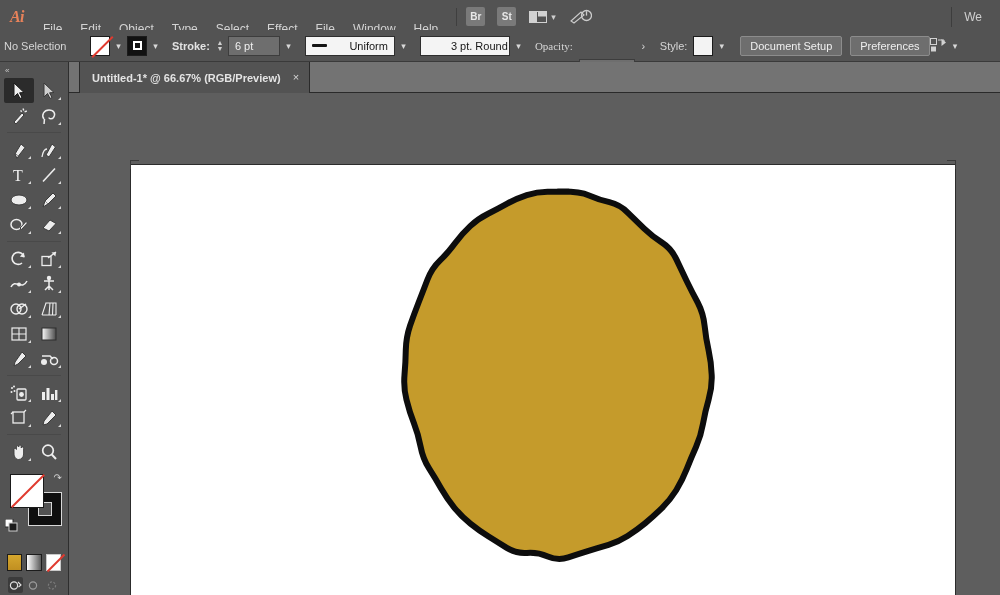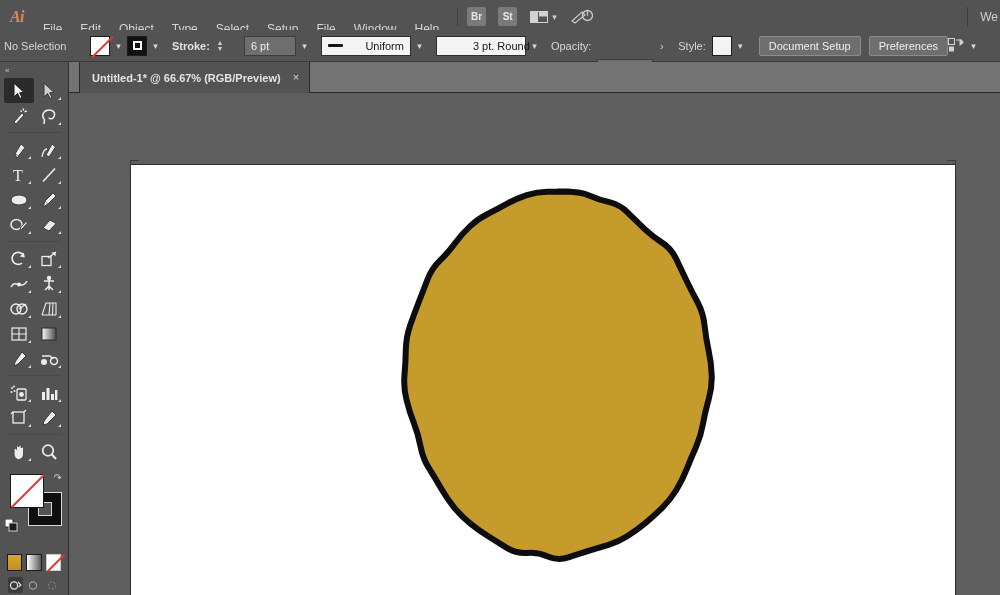--- a/index.html
+++ b/index.html
@@ -31,21 +31,21 @@
     width:19px; height:19px; background:#7a7a7a; border-radius:2px;
     display:flex;align-items:center;justify-content:center;
     color:#e8e8e8; font-size:10px; font-weight:bold; margin-right:12px;
   }
   .mb-arrange{
     width:20px;height:14px;display:flex;align-items:center;justify-content:center;margin-right:3px;
   }
   .chev{ color:#cfcfcf; font-size:9px; }
   .mb-spacer{ flex:1; }
   .mb-right{
-    color:#d0d0d0; font-size:12px; padding-right:2px;
+    color:#d0d0d0; font-size:12px; padding-right:18px;
     overflow:hidden; white-space:nowrap;
   }
   .mb-divider-v{ width:1px;height:20px;background:#3d3d3d; margin-right:12px; }
 
   
   .controlbar{
     position:absolute; left:0; top:30px; width:1000px; height:32px;
     background:#535353; border-bottom:1px solid #3a3a3a;
     display:flex; align-items:center; padding-left:4px; gap:0px;
   }
@@ -192,21 +192,21 @@
 <div id="app">
 
   <div class="menubar">
     <div class="ai-logo">Ai</div>
 
     <div class="menu-item">File</div>
     <div class="menu-item">Edit</div>
     <div class="menu-item">Object</div>
     <div class="menu-item">Type</div>
     <div class="menu-item">Select</div>
-    <div class="menu-item">Setup</div>
+    <div class="menu-item">Effect</div>
     <div class="menu-item">File</div>
     <div class="menu-item">Window</div>
     <div class="menu-item">Help</div>
 
     <div class="mb-sep"></div>
 
     <div class="mb-box">Br</div>
     <div class="mb-box">St</div>
 
     <div class="mb-arrange">
@@ -241,36 +241,36 @@
     <div class="sw-stroke">
         <i></i>
       </div>
     <div class="ddbtn" style="margin-right:8px;">▾</div>
 
     <div class="cb-bold" style="margin-right:5px;">Stroke:</div>
     <div class="spin">
         <span>▲</span>
         <span>▼</span>
       </div>
-    <div class="field" style="width:52px;margin-left:19px;">6 pt</div>
+    <div class="field" style="width:52px;margin-left:3px;">6 pt</div>
     <div class="ddbtn" style="margin-right:8px;">▾</div>
 
     <div class="field-lt" style="width:90px;">
       <span class="profline"></span>
       <span>Uniform</span>
     </div>
     <div class="ddbtn" style="margin-right:8px;">▾</div>
 
     <div class="field-lt" style="width:90px;justify-content:flex-start;padding-left:8px;">
       <span class="brushdot"></span>
-      <span style="margin-left:6px;">3 pt. Round</span>
+      <span style="">3 pt. Round</span>
     </div>
     <div class="ddbtn" style="margin-right:8px;">▾</div>
 
-    <div class="cb-label" style="margin-right:6px;">Opacity:</div>
+    <div class="cb-label" style="margin-right:6px;font-family:Liberation Serif, serif;">Opacity:</div>
     <div class="field" style="width:56px;margin-top:46px;">100%</div>
     <div class="ddbtn arrow-r" style="margin-right:8px;">›</div>
 
     <div class="cb-label" style="margin-right:6px;">Style:</div>
     <div class="sw-white"></div>
     <div class="ddbtn" style="margin-right:10px;">▾</div>
 
     <div class="btn" style="margin-right:8px;">Document Setup</div>
     <div class="btn" style="">Preferences</div>
 

